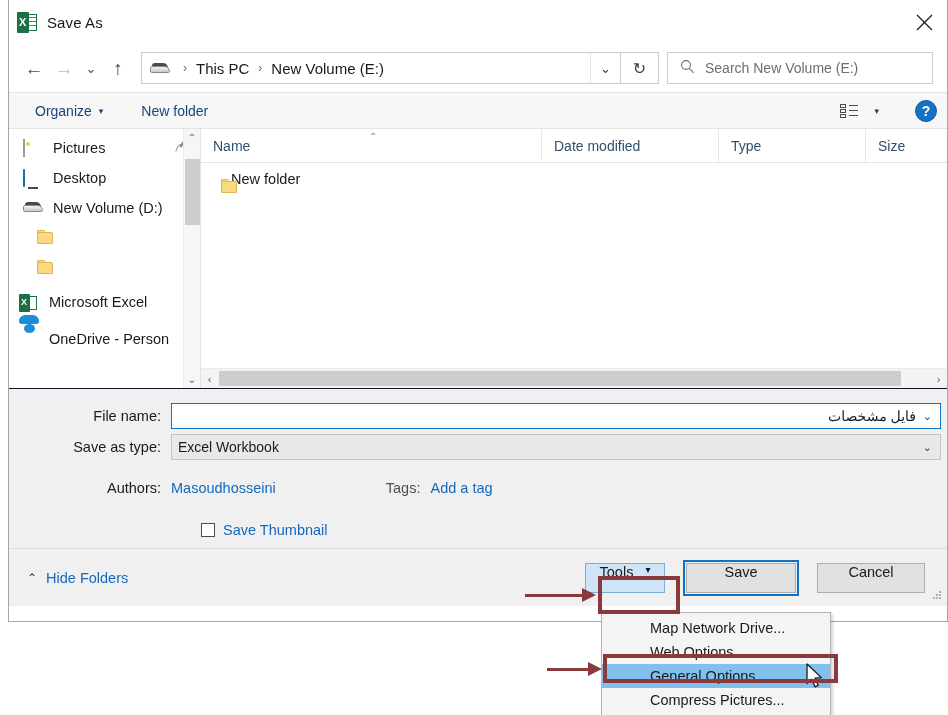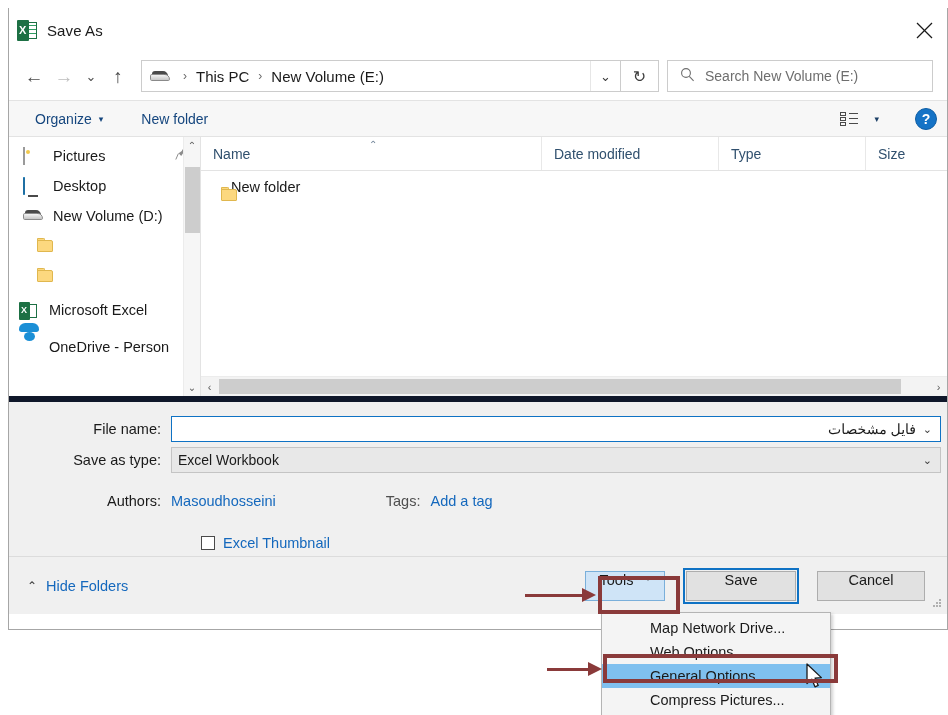--- a/index.html
+++ b/index.html
@@ -9,21 +9,21 @@
     background: #ffffff;
     font-family: "Liberation Sans", sans-serif;
     overflow: hidden;
   }
 
   #root { position: relative; width: 948px; height: 715px; background:#ffffff; }
 
   
   .dialog {
     position: absolute;
-    left: 8px; top: 8px;
+    left: 8px; top: 0px;
     width: 940px; height: 622px;
     background: #ffffff;
     border: 1px solid #a6a6a6;
     border-top: none;
   }
 
   
   .titlebar {
     position: relative;
     height: 44px;
@@ -305,21 +305,21 @@
   .hs-thumb {
     position:absolute; left:1px; top:2px; height:15px; width:682px;
     background:#cdcdcd;
   }
 
   
   .form-area {
     background:#f0f0f0;
     height: 218px;
     position: relative;
-    border-top: 6px solid #0f172a;
+    border-top: 1px solid #0f172a;
   }
   .frow { display:flex; align-items:center; }
   .flabel {
     width: 162px; text-align: right; padding-right: 10px;
     font-size: 14.5px; color:#1a1a1a;
   }
   .filename-box {
     width: 770px; height: 26px;
     background:#ffffff; border:1px solid #0f72c4;
     display:flex; align-items:center; justify-content: flex-end;
@@ -623,21 +623,21 @@
 
       <div class="meta-row" style="padding-top:20px;">
         <div class="flabel">Authors:</div>
         <div class="meta-link">Masoudhosseini</div>
         <div class="meta-label" style="margin-left:110px;">Tags:</div>
         <div class="meta-link" style="margin-left:10px;">Add a tag</div>
       </div>
 
       <div class="thumb-row" style="padding-top:26px; padding-left:192px;">
         <span class="chk"></span>
-        <span class="chk-label">Excel Thumbnail</span>
+        <span class="chk-label">Save Thumbnail</span>
       </div>
 
       <div class="footer">
         <div class="hide-folders">
           <span class="hf-caret">⌃</span>
           <span>Hide Folders</span>
         </div>
         <div class="footer-spacer"></div>
 
         <div class="btn tools" style="margin-right:18px;">

